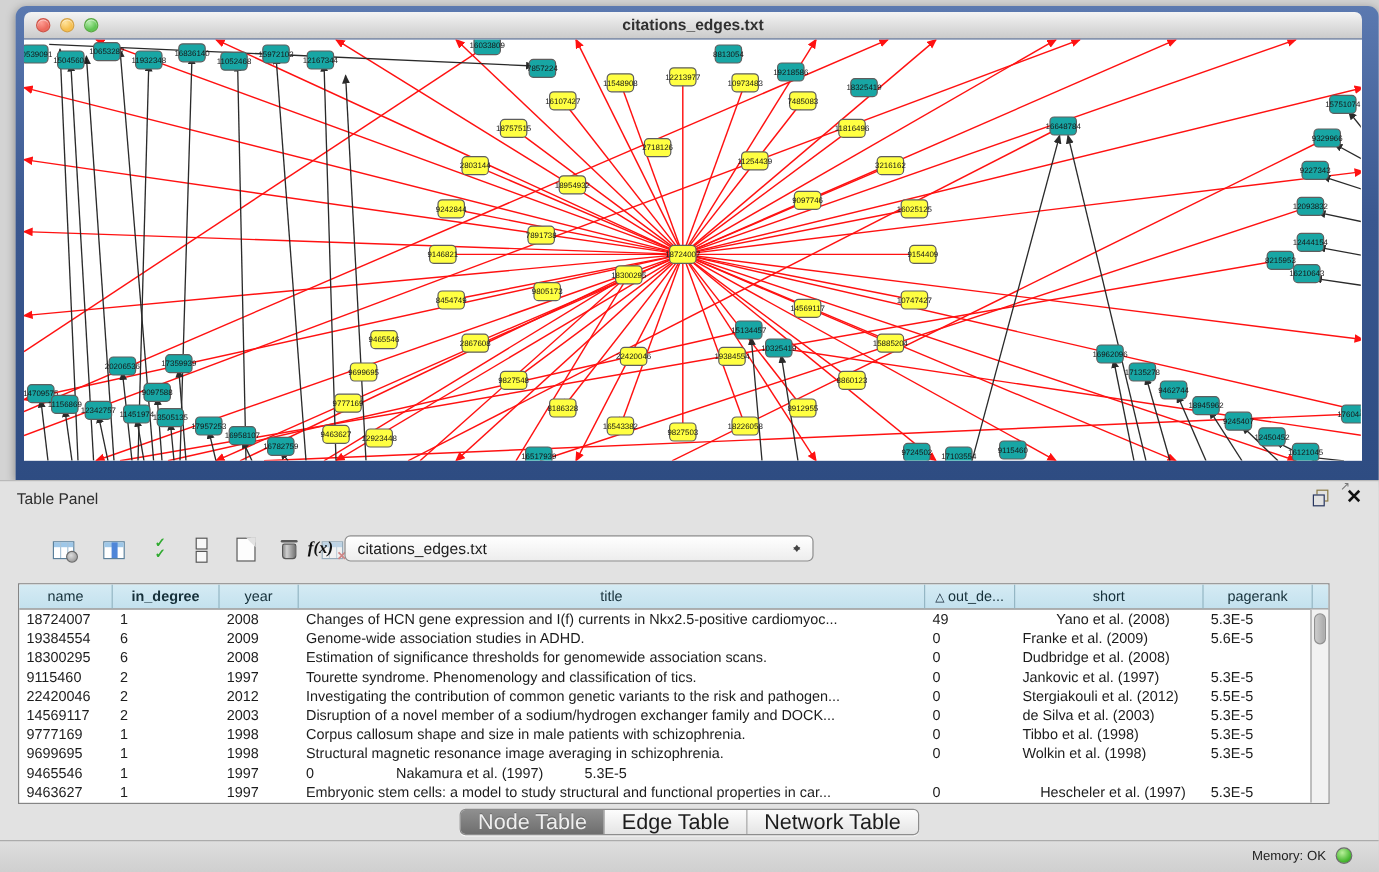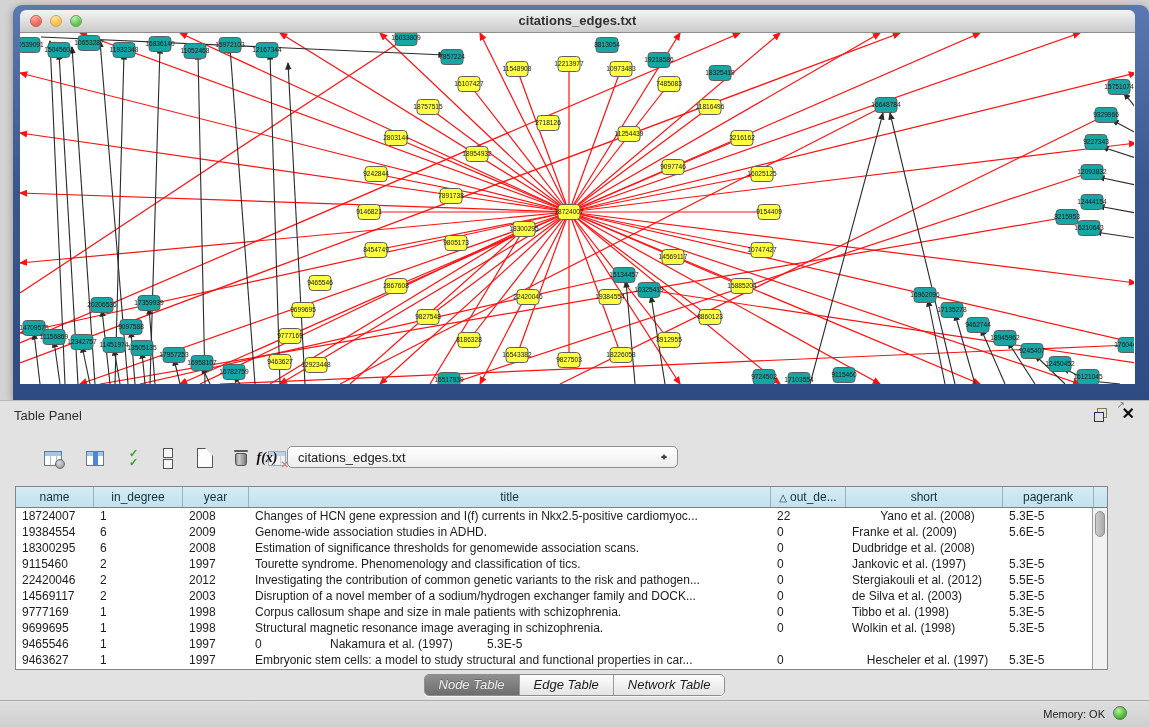--- a/index.html
+++ b/index.html
@@ -93,22 +93,22 @@
   }
   .vscroll{
     position:absolute;right:0;top:21px;bottom:0;width:15px;
     background:#f2f2f2;border-left:1px solid #9a9a9a;box-sizing:border-box;
   }
   .vscroll .thumb{position:absolute;left:2px;right:2px;top:3px;height:26px;border-radius:6px;background:linear-gradient(90deg,#cdcdcd,#a9a9a9);border:1px solid #909090;box-sizing:border-box;}
   
   .tabbar{position:absolute;left:0;top:273px;width:100%;height:22px;display:flex;justify-content:center;}
   .seg{display:flex;border:1px solid #8d8d8d;border-radius:5px;overflow:hidden;height:20px;box-shadow:0 1px 0 rgba(255,255,255,.7);}
   .seg .tab{
-    padding:0 14px;font-size:13px;line-height:20px;color:#1c1c1c;
-    background:linear-gradient(180deg,#fdfdfd,#e4e4e4);border-right:1px solid #9a9a9a;font-style:italic;
+    padding:0 14px;font-size:18px;line-height:20px;color:#1c1c1c;
+    background:linear-gradient(180deg,#fdfdfd,#e4e4e4);border-right:1px solid #9a9a9a;
   }
   .seg .tab:last-child{border-right:none;}
   .seg .tab.active{background:linear-gradient(180deg,#8f8f8f,#6e6e6e);color:#efefef;text-shadow:0 -1px 0 rgba(0,0,0,.25);}
   
   .statusbar{
     position:absolute;left:0;top:700px;width:1149px;height:27px;
     background:linear-gradient(180deg,#dedede,#cfcfcf);border-top:1px solid #ababab;box-sizing:border-box;
   }
   .mem-label{position:absolute;right:44px;top:7px;font-size:11px;color:#222;margin-left:40px;}
   .mem-dot{
@@ -657,34 +657,34 @@
       <span class="stepper">
           <span class="up"></span>
           <span class="dn"></span>
         </span>
     </div>
   </div>
 
   <div class="dtable">
     <div class="thead" id="thead">
         <div class="th" style="width: 78px;">name</div>
-        <div class="th" style="width: 89px;">in_degree</div>
+        <div class="th" style="width: 89px; font-weight: bold;">in_degree</div>
         <div class="th" style="width: 66px;">year</div>
         <div class="th" style="width: 522px;">title</div>
         <div class="th" style="width: 75px;"><span class="sort">△</span>out_de...</div>
         <div class="th" style="width: 157px;">short</div>
         <div class="th" style="width: 91px;">pagerank</div>
       </div>
     <div class="tbody" id="tbody">
         <div class="tr">
           <div class="td" style="width: 78px;">18724007</div>
           <div class="td" style="width: 89px;">1</div>
           <div class="td" style="width: 66px;">2008</div>
           <div class="td" style="width: 522px;">Changes of HCN gene expression and I(f) currents in Nkx2.5-positive cardiomyoc...</div>
-          <div class="td" style="width: 75px;">22</div>
+          <div class="td" style="width: 75px;">49</div>
           <div class="td" style="width: 157px; text-align: center;">Yano et al. (2008)</div>
           <div class="td" style="width: 91px;">5.3E-5</div>
         </div>
         <div class="tr">
           <div class="td" style="width: 78px;">19384554</div>
           <div class="td" style="width: 89px;">6</div>
           <div class="td" style="width: 66px;">2009</div>
           <div class="td" style="width: 522px;">Genome-wide association studies in ADHD.</div>
           <div class="td" style="width: 75px;">0</div>
           <div class="td" style="width: 157px;">Franke et al. (2009)</div>

